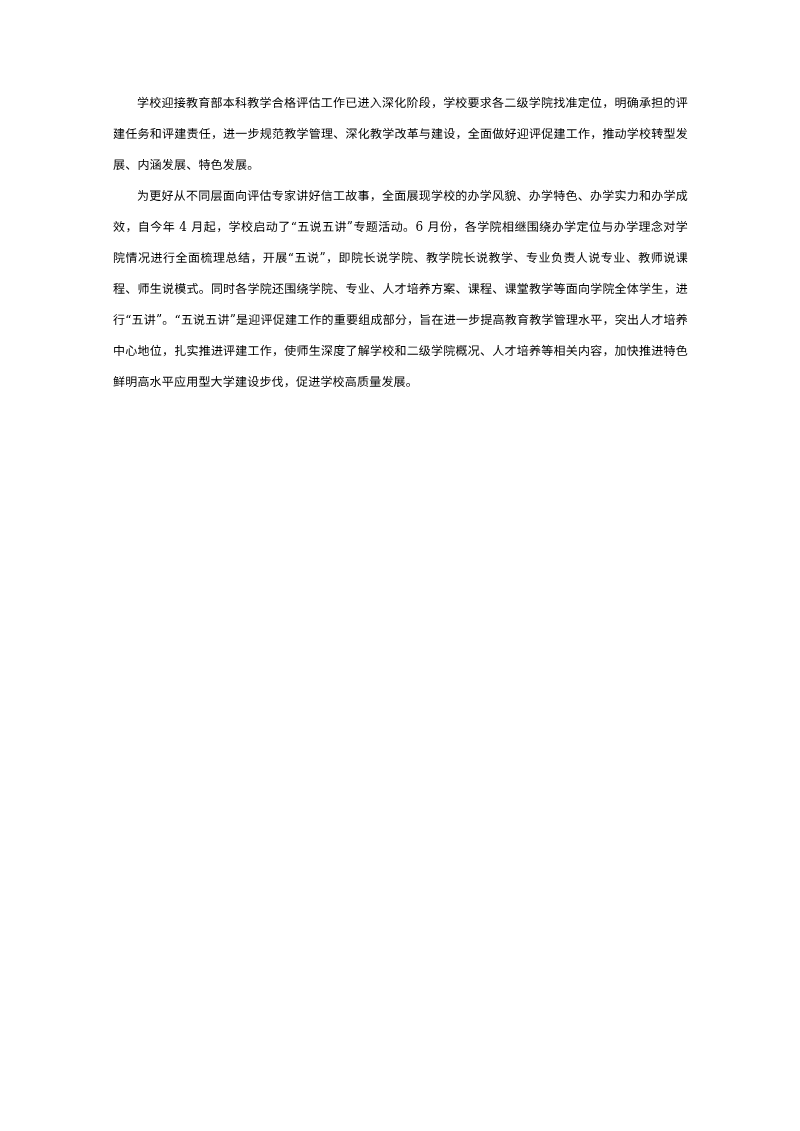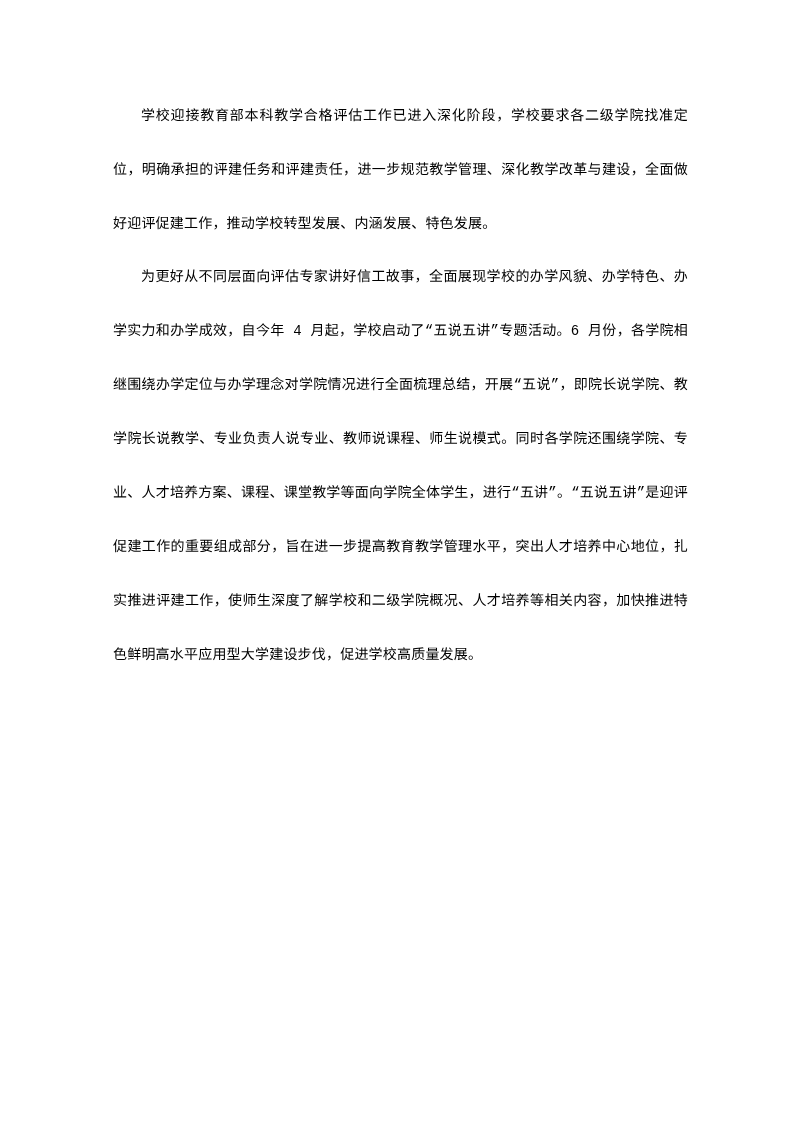--- a/index.html
+++ b/index.html
@@ -23,32 +23,31 @@
     height: 1131px;
     background: #ffffff;
   }
   .page-body {
     position: absolute;
     left: 113px;
     top: 88px;
     width: 575px;
   }
   .para {
-    font-size: 14px;
-    line-height: 54px;
+    font-size: 12px;
+    line-height: 31px;
     text-align: justify;
     text-justify: inter-ideograph;
     text-indent: 2em;
     margin: 0 0 0 0;
     letter-spacing: 0.2px;
     word-break: break-all;
   }
   .para + .para {
     margin-top: 0px;
-    font-family: Liberation Mono, monospace;
   }
 </style>
 </head>
 <body>
 
 <div class="page">
   <div class="page-body">
     <p class="para">学校迎接教育部本科教学合格评估工作已进入深化阶段，学校要求各二级学院找准定位，明确承担的评建任务和评建责任，进一步规范教学管理、深化教学改革与建设，全面做好迎评促建工作，推动学校转型发展、内涵发展、特色发展。</p>
     <p class="para">为更好从不同层面向评估专家讲好信工故事，全面展现学校的办学风貌、办学特色、办学实力和办学成效，自今年 4 月起，学校启动了“五说五讲”专题活动。6 月份，各学院相继围绕办学定位与办学理念对学院情况进行全面梳理总结，开展“五说”，即院长说学院、教学院长说教学、专业负责人说专业、教师说课程、师生说模式。同时各学院还围绕学院、专业、人才培养方案、课程、课堂教学等面向学院全体学生，进行“五讲”。“五说五讲”是迎评促建工作的重要组成部分，旨在进一步提高教育教学管理水平，突出人才培养中心地位，扎实推进评建工作，使师生深度了解学校和二级学院概况、人才培养等相关内容，加快推进特色鲜明高水平应用型大学建设步伐，促进学校高质量发展。</p>
   </div>

